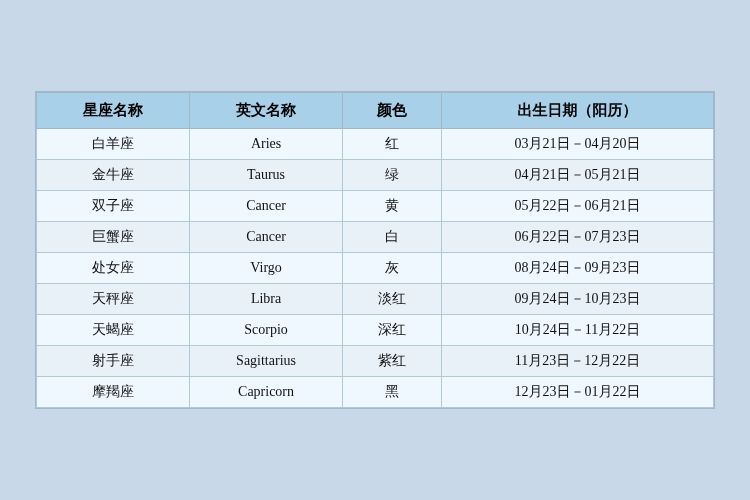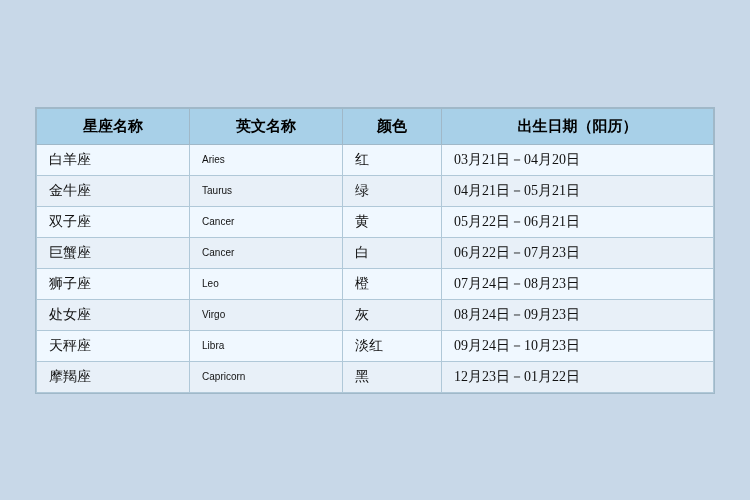--- a/index.html
+++ b/index.html
@@ -34,27 +34,27 @@
     }
     tbody tr {
       background-color: #f0f8ff;
     }
     tbody tr:nth-child(even) {
       background-color: #e8f0f8;
     }
     tbody td {
       border: 1px solid #b0c8d8;
       padding: 6px 12px;
-      text-align: left;
+      text-align: center;
       font-size: 14px;
       color: #111;
     }
     td.english {
-      font-family: Liberation Sans, sans-serif;
-      font-size: 10px;
+      font-family: Liberation Serif, serif;
+      font-size: 14px;
     }
   </style>
 </head>
 <body>
 
 <div class="table-container">
   <table>
     <thead>
       <tr>
         <th>星座名称</th>
@@ -82,38 +82,44 @@
           <td>黄</td>
           <td>05月22日－06月21日</td>
         </tr>
         <tr>
           <td>巨蟹座</td>
           <td class="english">Cancer</td>
           <td>白</td>
           <td>06月22日－07月23日</td>
         </tr>
         <tr>
-          <td>狮子座</td>
-          <td class="english">Leo</td>
-          <td>橙</td>
-          <td>07月24日－08月23日</td>
-        </tr>
-        <tr>
           <td>处女座</td>
           <td class="english">Virgo</td>
           <td>灰</td>
           <td>08月24日－09月23日</td>
         </tr>
         <tr>
           <td>天秤座</td>
           <td class="english">Libra</td>
           <td>淡红</td>
           <td>09月24日－10月23日</td>
         </tr>
         <tr>
+          <td>天蝎座</td>
+          <td class="english">Scorpio</td>
+          <td>深红</td>
+          <td>10月24日－11月22日</td>
+        </tr>
+        <tr>
+          <td>射手座</td>
+          <td class="english">Sagittarius</td>
+          <td>紫红</td>
+          <td>11月23日－12月22日</td>
+        </tr>
+        <tr>
           <td>摩羯座</td>
           <td class="english">Capricorn</td>
           <td>黑</td>
           <td>12月23日－01月22日</td>
         </tr>
       </tbody>
   </table>
 </div>
 
 </body></html>

